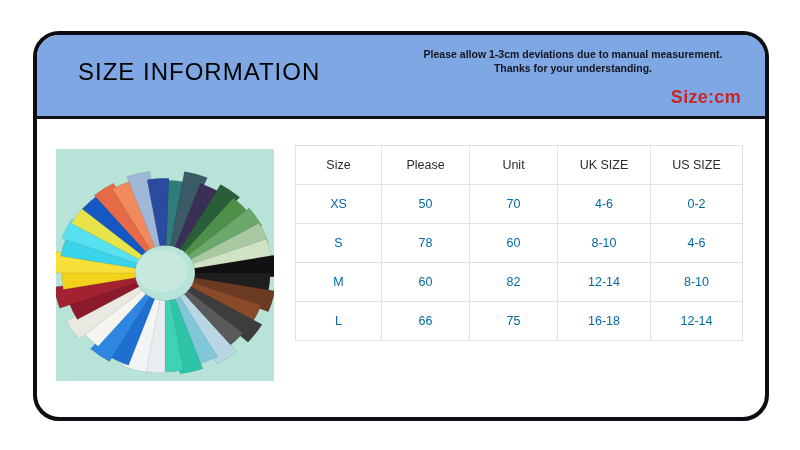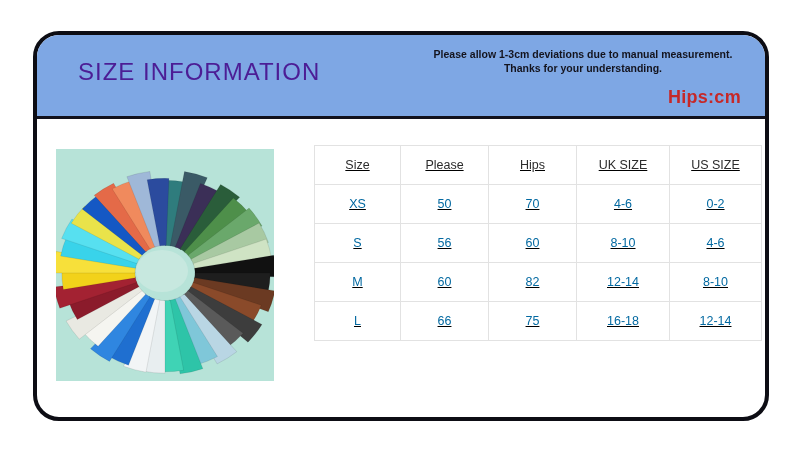--- a/index.html
+++ b/index.html
@@ -40,28 +40,28 @@
     border-bottom: 3px solid #11111c;
     box-sizing: border-box;
   }
 
   #banner-title {
     position: absolute;
     left: 41px;
     top: 23px;
     font-size: 24px;
     letter-spacing: 1.0px;
-    color: #4c1d95;
+    color: #000000;
     font-weight: 400;
     white-space: nowrap;
   }
 
   #banner-note {
     position: absolute;
-    left: 370px;
+    left: 360px;
     top: 12px;
     width: 352px;
     text-align: center;
     font-size: 10.5px;
     font-weight: bold;
     color: #14141e;
     line-height: 1.35;
   }
   #banner-note .l2 { display: block; text-align: center; }
 
@@ -92,26 +92,25 @@
     width: 218px;
     height: 232px;
     background: #b7e3d8;
     overflow: hidden;
   }
   #photo svg { display: block; width: 100%; height: 100%; }
 
   
   #size-table {
     position: absolute;
-    left: 277px;
+    left: 258px;
     top: 26px;
     width: 447px;
     border-collapse: collapse;
     table-layout: fixed;
-    text-decoration: underline;
   }
   #size-table td {
     border: 1px solid #e2e2e2;
     height: 38px;
     text-align: center;
     vertical-align: middle;
     font-size: 12.5px;
     color: #0369a1;
     padding: 0;
   }
@@ -131,21 +130,21 @@
 <div id="frame">
 
   <div id="banner">
     <div id="banner-title">SIZE INFORMATION</div>
 
     <div id="banner-note">
       <span class="l1">Please allow 1-3cm deviations due to manual measurement.</span>
       <span class="l2">Thanks for your understanding.</span>
     </div>
 
-    <div id="banner-unit">Hips:cm</div>
+    <div id="banner-unit">Size:cm</div>
   </div>
 
   <div id="content">
 
     <div id="photo">
       <svg viewBox="0 0 218 232" preserveAspectRatio="none">
         <rect x="0" y="0" width="218" height="232" fill="#b7e3d8"></rect>
         <g id="fan" transform="translate(109,124)">
             <path d="M1.83697019872103e-15,-27.6 L6.17221986770266e-15,-92.736 A100.8 92.736 0 0 1 21.30153948270319,-90.6416403725154 L6.339743893661664,-26.976678682296246 A30 27.6 0 0 0 1.83697019872103e-15,-27.6 Z" fill="#2f7c7d" stroke="rgba(0,0,0,0.13)" stroke-width="0.7"></path>
             <path d="M5.209445330007912,-27.180693983136944 L19.432385125371308,-101.39000987546163 A111.90664587706765 102.95411420690223 0 0 1 42.2828951284068,-95.32218592933957 L11.335223604554011,-25.554028140755857 A30 27.6 0 0 0 5.209445330007912,-27.180693983136944 Z" fill="#3a5a66" stroke="rgba(0,0,0,0.13)" stroke-width="0.7"></path>
@@ -193,34 +192,34 @@
         <col class="c-size">
           <col class="c-waist">
           <col class="c-hips">
         <col class="c-uk">
           <col class="c-us">
       </colgroup>
       <tbody>
         <tr class="header-row">
           <td>Size</td>
           <td>Please</td>
-          <td>Hips</td>
+          <td>Unit</td>
           <td>UK SIZE</td>
           <td>US SIZE</td>
         </tr>
         <tr>
           <td>XS</td>
           <td>50</td>
           <td>70</td>
           <td>4-6</td>
           <td>0-2</td>
         </tr>
         <tr>
           <td>S</td>
-          <td>56</td>
+          <td>78</td>
           <td>60</td>
           <td>8-10</td>
           <td>4-6</td>
         </tr>
         <tr>
           <td>M</td>
           <td>60</td>
           <td>82</td>
           <td>12-14</td>
           <td>8-10</td>

